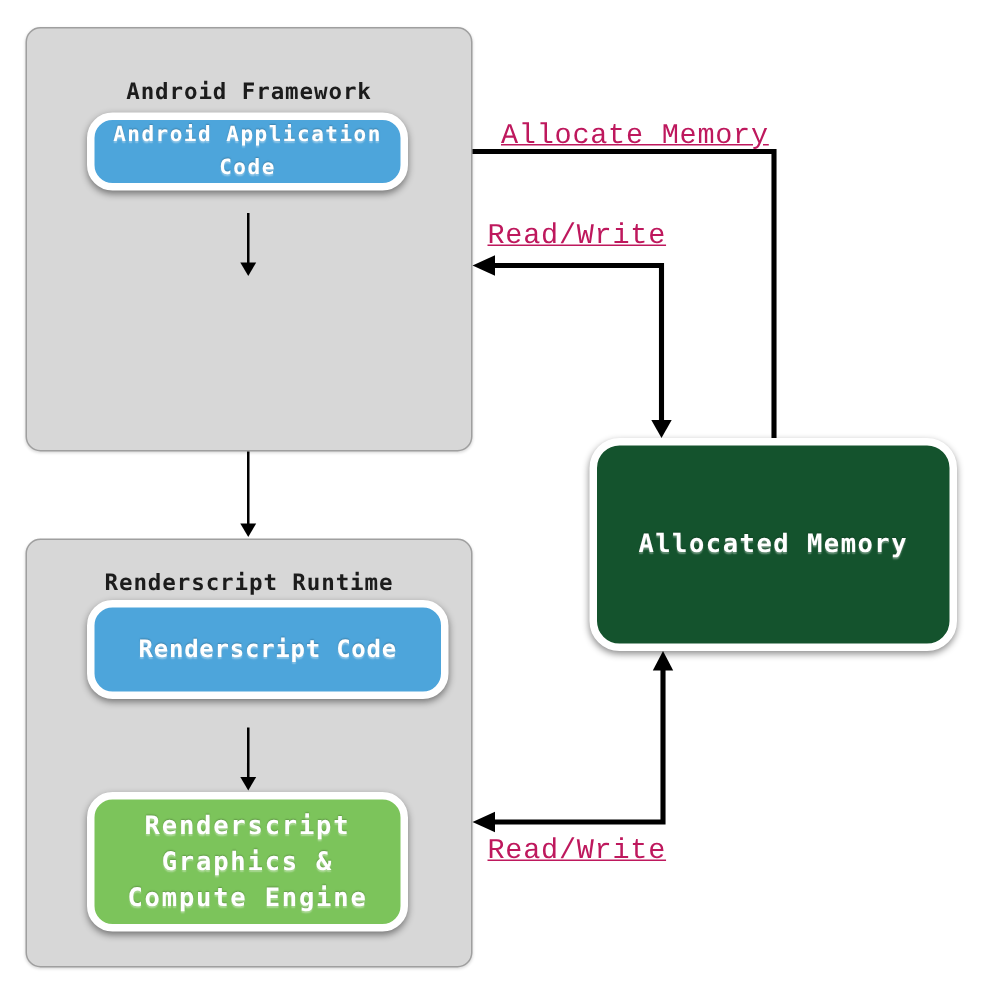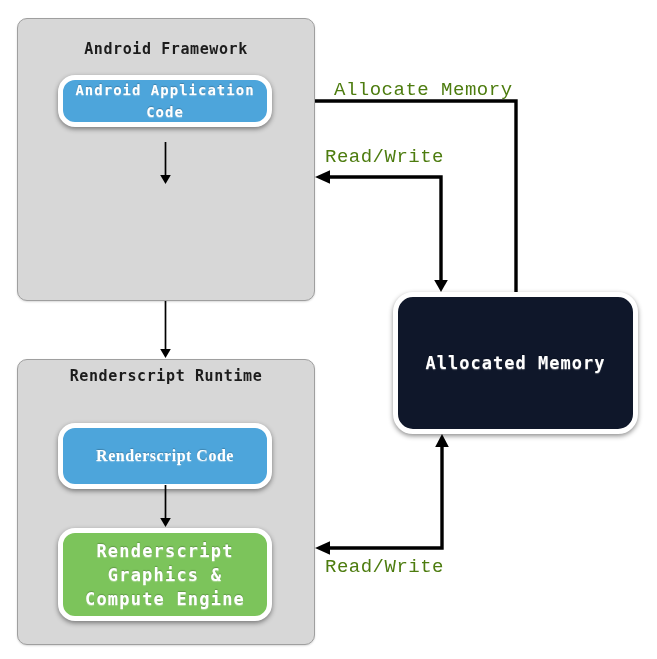--- a/index.html
+++ b/index.html
@@ -22,20 +22,21 @@
   .group--framework{left:17px;top:18px;width:298px;height:283px;}
   .group--runtime{left:17px;top:359px;width:298px;height:286px;}
   .group-title{
     position:absolute;
     left:0;width:100%;
     text-align:center;
     font-weight:bold;
     font-size:15px;
     letter-spacing:0.6px;
     color:#1c1c1c;
+    margin-top:12px;
   }
   .group--framework .group-title{top:21px;}
   .group--runtime .group-title{top:7px;}
   
   .node{
     position:absolute;
     box-sizing:border-box;
     border:5px solid #ffffff;
     border-radius:17px;
     box-shadow:0 2px 5px rgba(0,0,0,0.45);
@@ -44,36 +45,37 @@
     justify-content:center;
     text-align:center;
     color:#ffffff;
     font-weight:bold;
     white-space:pre-line;
     line-height:22px;
     text-shadow:0 1px 1px rgba(255,255,255,0.35), 0 -1px 1px rgba(0,0,0,0.22);
   }
   .node--app{left:58px;top:75px;width:214px;height:52px;font-size:14px;letter-spacing:1px;}
   .node--wrapper{left:58px;top:184px;width:214px;height:97px;font-size:17px;letter-spacing:1.4px;line-height:24px;}
-  .node--rscode{left:58px;top:423px;width:214px;height:66px;font-size:16px;letter-spacing:0.5px;font-family:Liberation Serif, serif;}
+  .node--rscode{left:58px;top:400px;width:241px;height:66px;font-size:16px;letter-spacing:0.5px;}
   .node--engine{left:58px;top:528px;width:214px;height:93px;font-size:17px;letter-spacing:1.2px;line-height:24px;}
   .node--memory{left:393px;top:292px;width:245px;height:142px;font-size:17px;letter-spacing:1px;border-radius:20px;}
   
   svg.arrows{
     position:absolute;left:0;top:0;width:657px;height:659px;
     pointer-events:none;
   }
   
   .edge-label{
     position:absolute;
     font-family:"Liberation Mono", monospace;
     font-size:19px;
     letter-spacing:0.5px;
-    color:#4d7c0f;
+    color:#be185d;
     white-space:nowrap;
+    text-decoration:underline;
   }
   .edge-label--allocate{left:334px;top:79px;}
   .edge-label--rw-top{left:325px;top:146px;}
   .edge-label--rw-bottom{left:325px;top:556px;}
 </style>
 </head>
 <body>
 
 <div class="canvas">
 
@@ -88,21 +90,21 @@
   <div class="node node--app" style="background: rgb(77, 165, 219);">Android Application
 Code</div>
 
 
   <div class="node node--rscode" style="background: rgb(77, 165, 219);">Renderscript Code</div>
 
   <div class="node node--engine" style="background: rgb(124, 196, 91);">Renderscript
 Graphics &amp;
 Compute Engine</div>
 
-  <div class="node node--memory" style="background: #0f172a;">Allocated Memory</div>
+  <div class="node node--memory" style="background: #14532d;">Allocated Memory</div>
 
   <svg class="arrows" viewBox="0 0 657 659" xmlns="http://www.w3.org/2000/svg">
 
     <g>
       <line x1="165.5" y1="142" x2="165.5" y2="176" stroke="#000" stroke-width="1.7"></line>
       <polygon points="160.2,175 170.8,175 165.5,184" fill="#000"></polygon>
     </g>
 
     <g>
       <line x1="165.5" y1="301" x2="165.5" y2="350" stroke="#000" stroke-width="1.7"></line>

